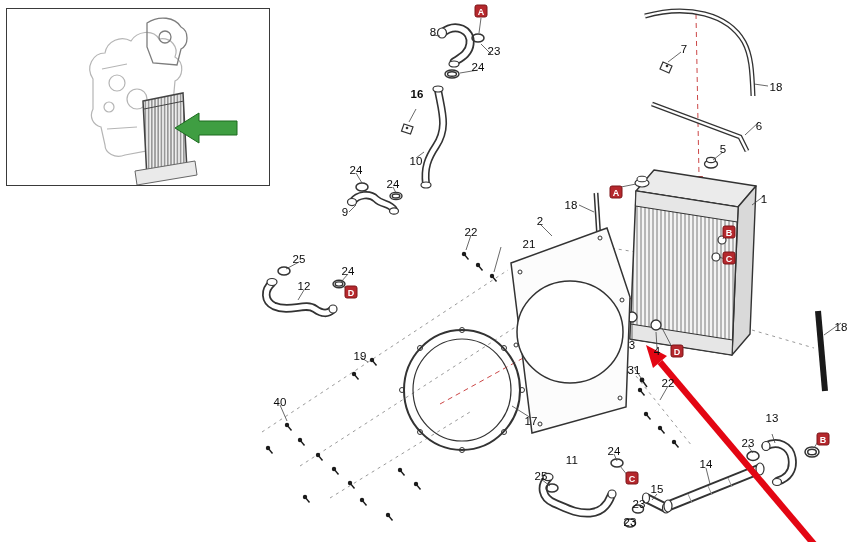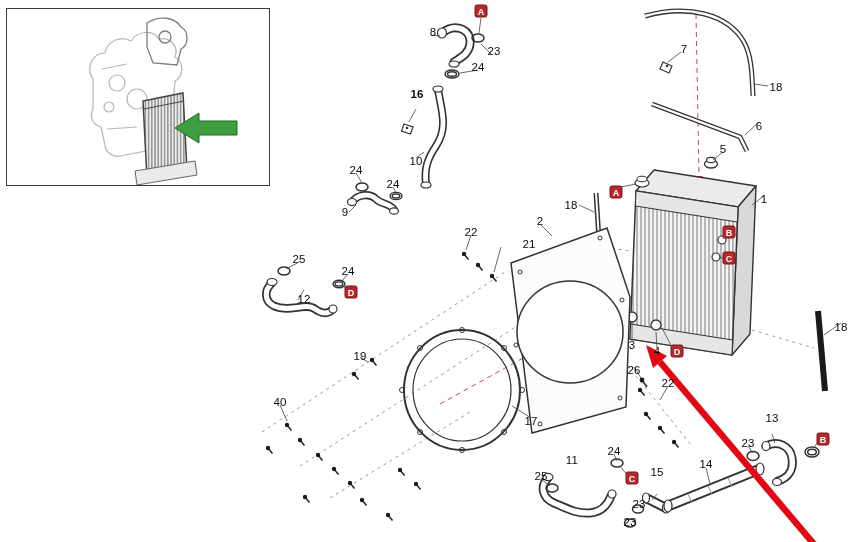--- a/index.html
+++ b/index.html
@@ -298,34 +298,34 @@
       <div class="part-label" style="left: 684px; top: 49px;">7</div>
       <div class="part-label" style="left: 776px; top: 87px;">18</div>
       <div class="part-label" style="left: 759px; top: 126px;">6</div>
       <div class="part-label" style="left: 723px; top: 149px;">5</div>
       <div class="part-label" style="left: 764px; top: 199px;">1</div>
       <div class="part-label" style="left: 571px; top: 205px;">18</div>
       <div class="part-label" style="left: 540px; top: 221px;">2</div>
       <div class="part-label" style="left: 471px; top: 232px;">22</div>
       <div class="part-label" style="left: 501px; top: 244px; margin-left: 28px;">21</div>
       <div class="part-label" style="left: 299px; top: 259px;">25</div>
-      <div class="part-label" style="left: 304px; top: 286px; margin-top: 13px;">12</div>
+      <div class="part-label" style="left: 304px; top: 286px;">12</div>
       <div class="part-label" style="left: 348px; top: 271px;">24</div>
       <div class="part-label" style="left: 360px; top: 356px;">19</div>
       <div class="part-label" style="left: 280px; top: 402px;">40</div>
       <div class="part-label" style="left: 531px; top: 421px; text-align: right;">17</div>
       <div class="part-label" style="left: 632px; top: 345px;">3</div>
       <div class="part-label" style="left: 657px; top: 351px;">4</div>
-      <div class="part-label" style="left: 634px; top: 370px;">26</div>
+      <div class="part-label" style="left: 634px; top: 370px;">31</div>
       <div class="part-label" style="left: 668px; top: 383px;">22</div>
       <div class="part-label" style="left: 841px; top: 327px;">18</div>
       <div class="part-label" style="left: 572px; top: 460px;">11</div>
       <div class="part-label" style="left: 614px; top: 451px;">24</div>
       <div class="part-label" style="left: 541px; top: 476px;">25</div>
-      <div class="part-label" style="left: 657px; top: 472px; text-align: center;">15</div>
+      <div class="part-label" style="left: 657px; top: 489px; text-align: center;">15</div>
       <div class="part-label" style="left: 639px; top: 504px;">23</div>
       <div class="part-label" style="left: 630px; top: 522px;">23</div>
       <div class="part-label" style="left: 706px; top: 464px;">14</div>
       <div class="part-label" style="left: 748px; top: 443px;">23</div>
       <div class="part-label" style="left: 772px; top: 418px;">13</div>
       <div class="letter-badge" style="left: 481px; top: 11px;">A</div>
       <div class="letter-badge" style="left: 616px; top: 192px;">A</div>
       <div class="letter-badge" style="left: 729px; top: 232px;">B</div>
       <div class="letter-badge" style="left: 729px; top: 258px;">C</div>
       <div class="letter-badge" style="left: 351px; top: 292px;">D</div>

